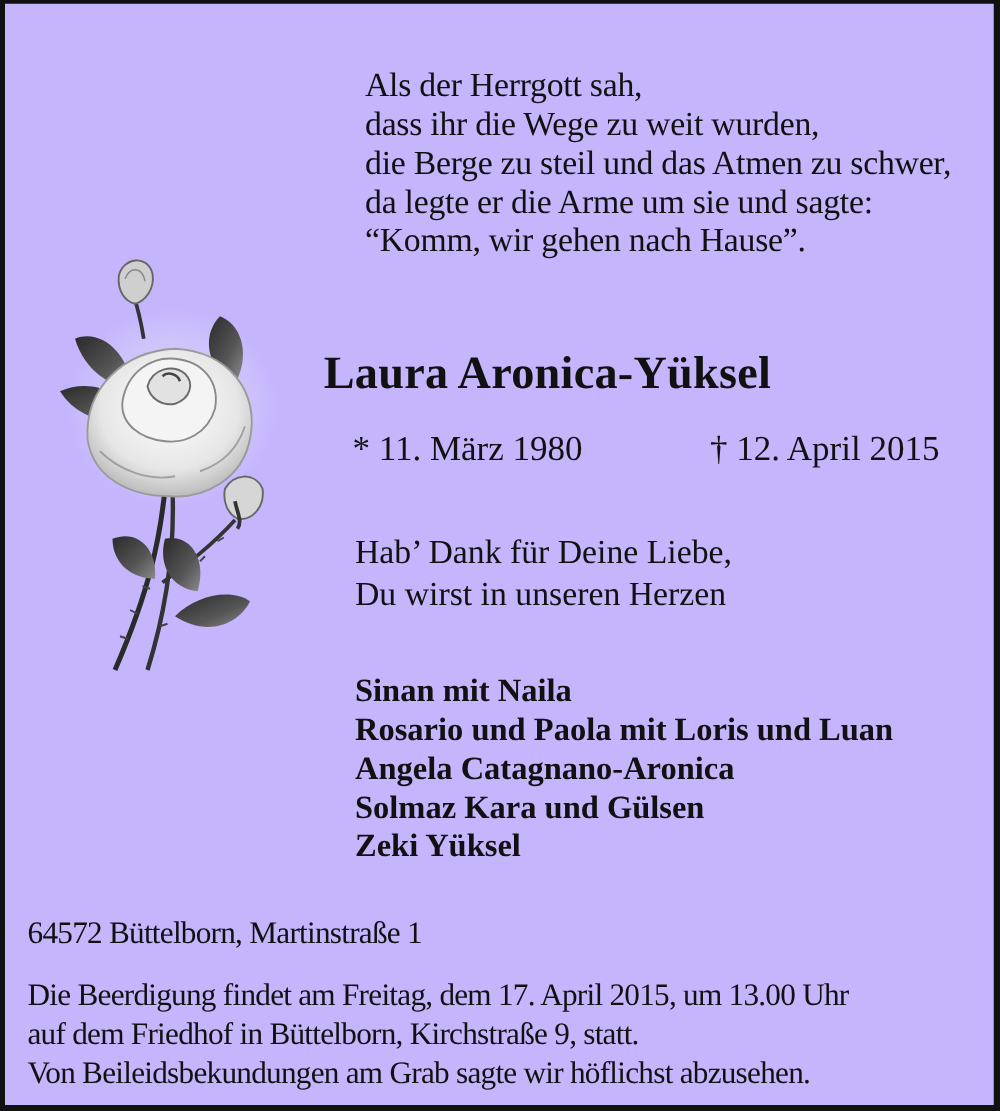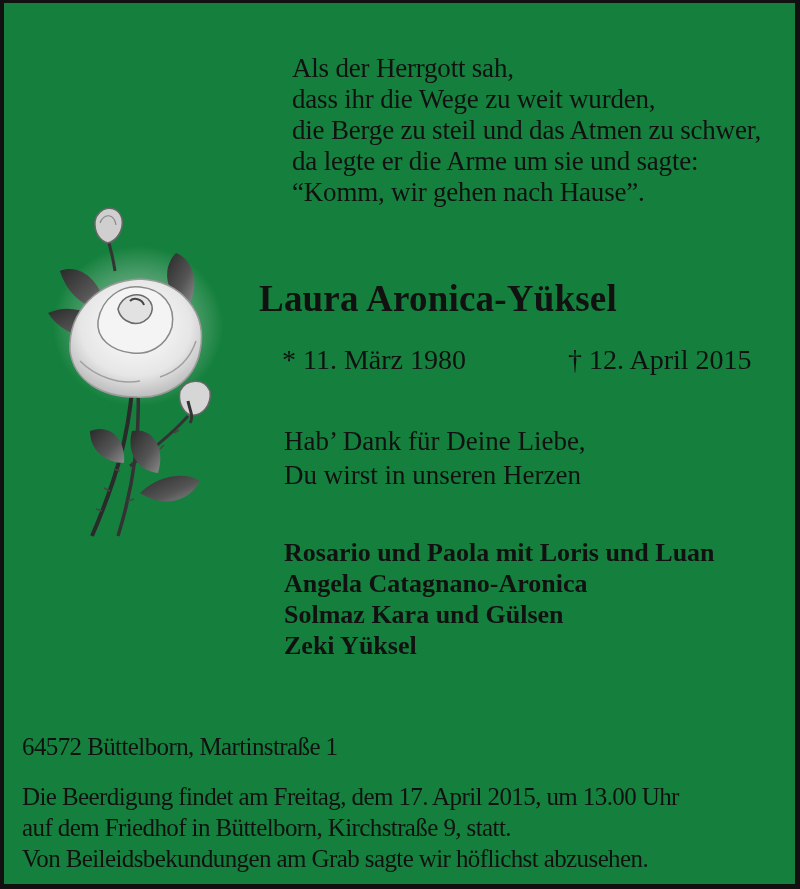--- a/index.html
+++ b/index.html
@@ -17,21 +17,21 @@
     }
     .frame {
       position: absolute;
       left: 0; top: 0;
       width: 800px; height: 889px;
       box-sizing: border-box;
       border-top: 3px solid #111;
       border-left: 4px solid #111;
       border-right: 5px solid #111;
       border-bottom: 5px solid #111;
-      background: #15803d;
+      background: #c4b5fd;
     }
     .poem {
       position: absolute;
       left: 288px;
       top: 50px;
       font-size: 27px;
       line-height: 31px;
       letter-spacing: -0.2px;
     }
     .poem div { white-space: nowrap; }
@@ -155,20 +155,21 @@
 
   <div class="date birth">* 11. März 1980</div>
   <div class="date death">† 12. April 2015</div>
 
   <div class="thanks">
     <div>Hab’ Dank für Deine Liebe,</div>
     <div>Du wirst in unseren Herzen</div>
   </div>
 
   <div class="mourners">
+    <div>Sinan mit Naila</div>
     <div>Rosario und Paola mit Loris und Luan</div>
     <div>Angela Catagnano-Aronica</div>
     <div>Solmaz Kara und Gülsen</div>
     <div>Zeki Yüksel</div>
   </div>
 
   <div class="footer">
     <div class="address">64572 Büttelborn, Martinstraße 1</div>
     <div>Die Beerdigung findet am Freitag, dem 17. April 2015, um 13.00 Uhr</div>
     <div>auf dem Friedhof in Büttelborn, Kirchstraße 9, statt.</div>

